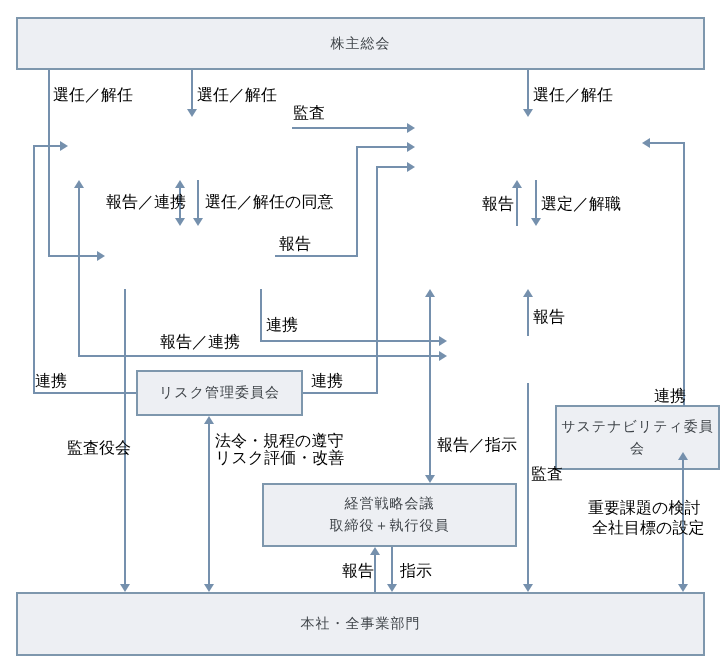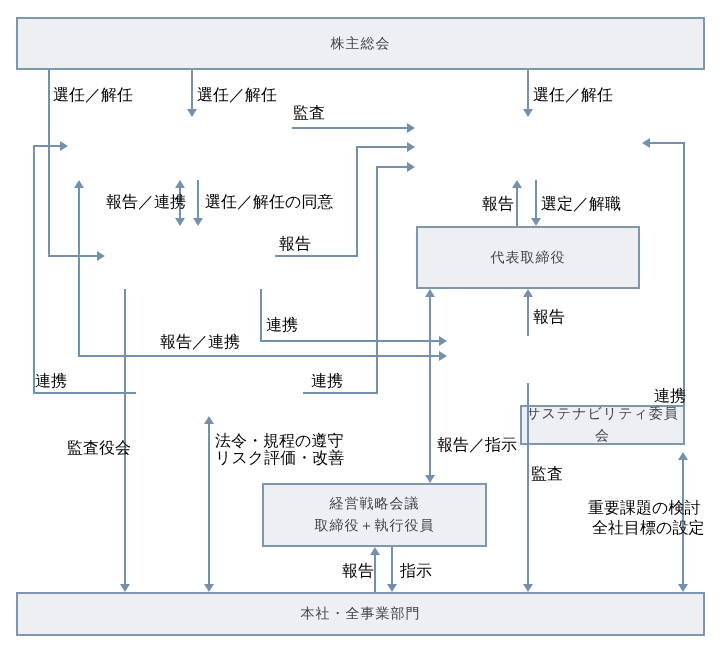--- a/index.html
+++ b/index.html
@@ -17,31 +17,31 @@
   .elabel{position:absolute;color:#000000;font-size:16px;line-height:1;white-space:nowrap;}
 </style>
 </head>
 <body>
 
 <div id="canvas">
 
   <div class="node" style="left:16px;top:17px;width:689px;height:53px">
     <span>株主総会</span>
   </div>
-  <div class="node" style="left:416px;top:226px;width:224px;height:63px">
-    <span>代表取締役</span>
+  <div class="node" style="left:136px;top:370px;width:167px;height:46px">
+    <span>リスク管理委員会</span>
   </div>
-  <div class="node" style="left:520px;top:405px;width:165px;height:40px">
+  <div class="node" style="left:555px;top:405px;width:165px;height:65px">
     <span>サステナビリティ委員会</span>
   </div>
-  <div class="node" style="left:262px;top:483px;width:225px;height:64px">
+  <div class="node" style="left:262px;top:483px;width:255px;height:64px">
     <span>経営戦略会議</span>
     <span>取締役＋執行役員</span>
   </div>
-  <div class="node" style="left:16px;top:592px;width:689px;height:44px">
+  <div class="node" style="left:16px;top:592px;width:689px;height:64px">
     <span>本社・全事業部門</span>
   </div>
 
   <div class="ln" style="left:48px;top:70px;width:2px;height:187px"></div>
   <div class="ln" style="left:48px;top:255px;width:50px;height:2px"></div>
   <div class="ah right" style="left:97px;top:251px"></div>
   <div class="elabel" style="left:53px;top:87px">選任／解任</div>
 
   <div class="ln" style="left:191px;top:70px;width:2px;height:40px"></div>
   <div class="ah down" style="left:187px;top:109px"></div>

